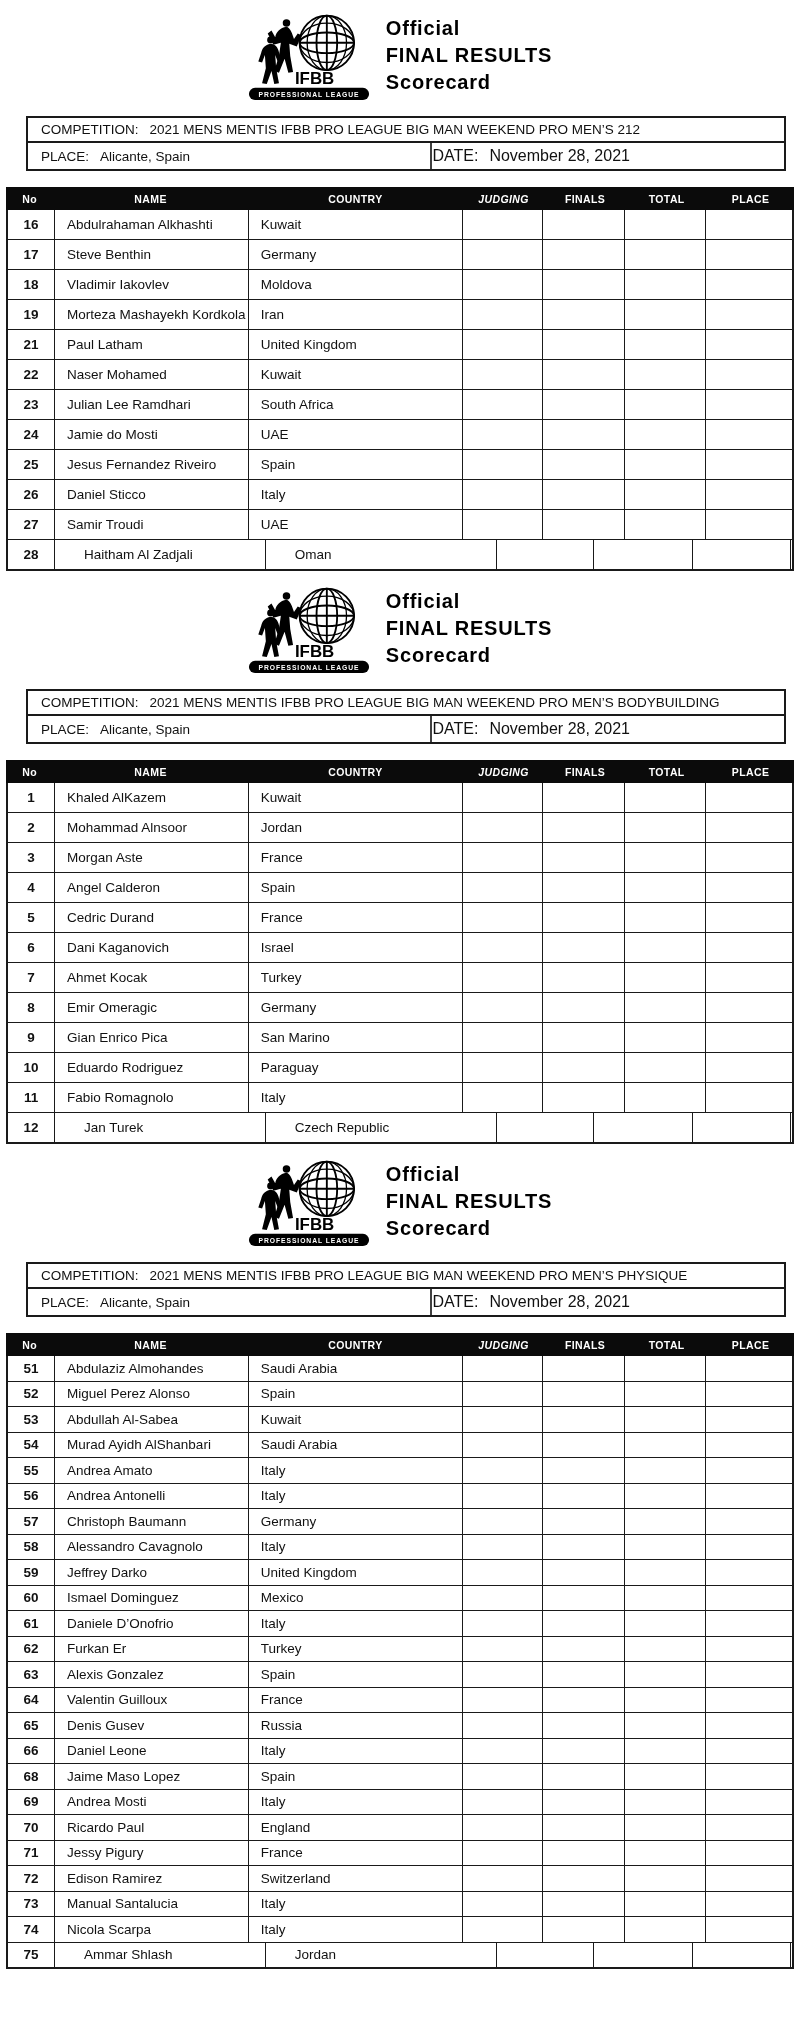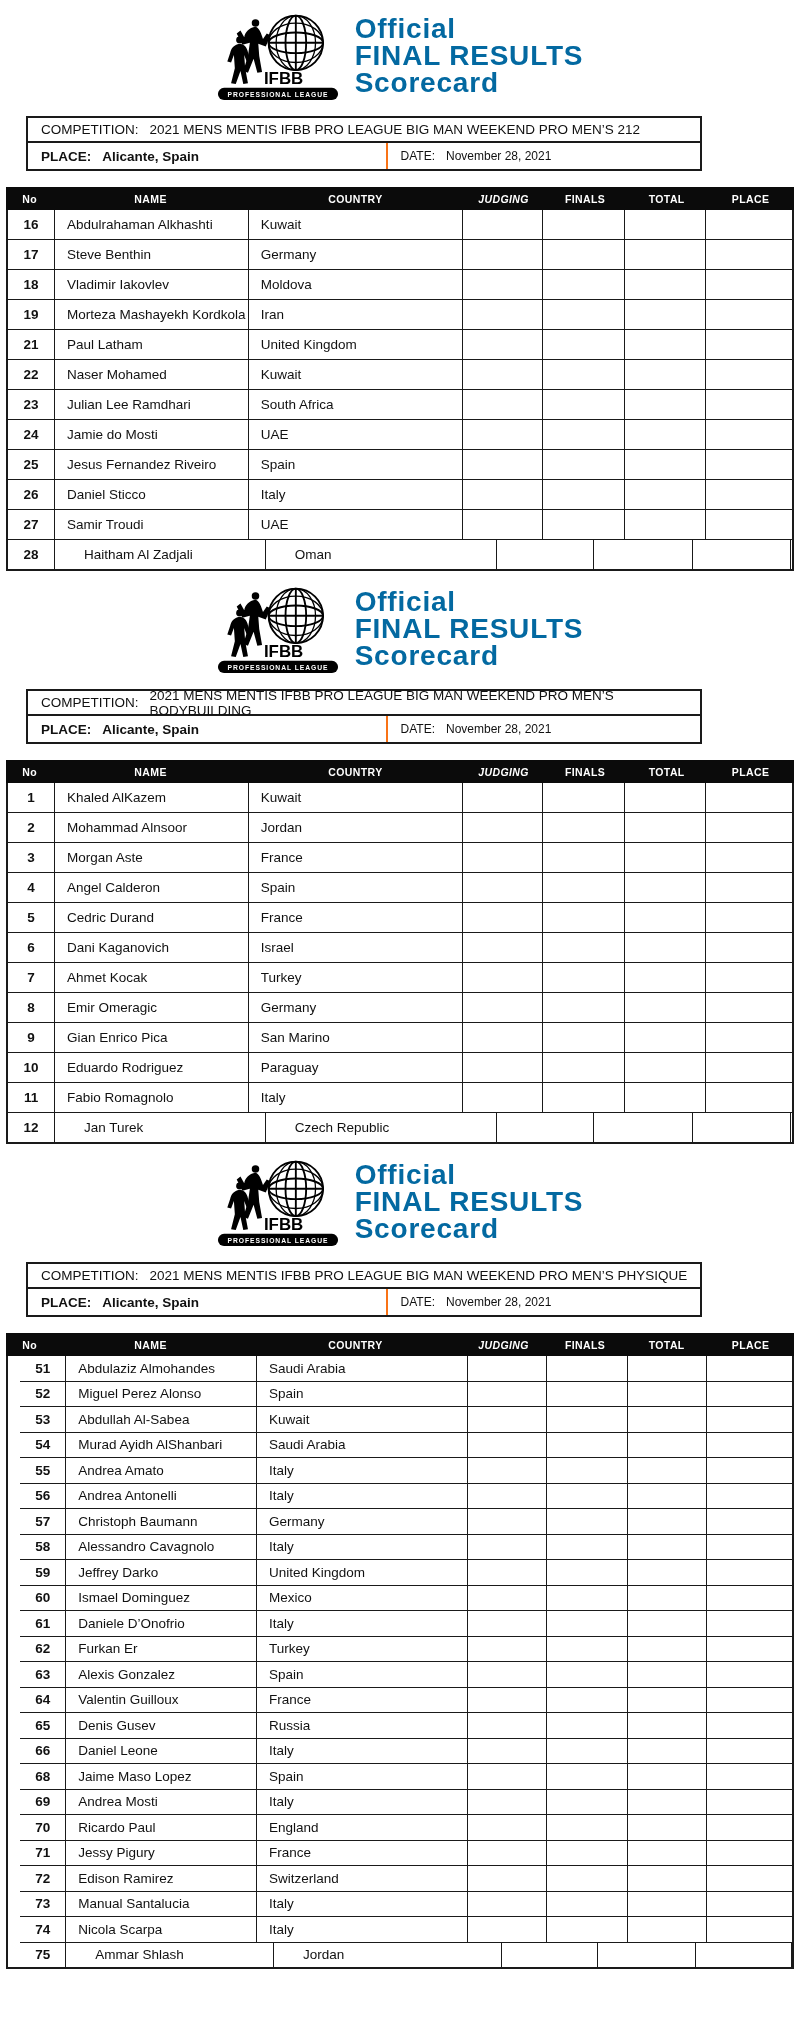--- a/index.html
+++ b/index.html
@@ -13,58 +13,58 @@
 
   .section + .section { margin-top:8px; }
 
   
   .logo-row {
     display:flex; justify-content:center; align-items:center;
     gap:16px; padding:2px 0 4px 0;
   }
   .logo-svg { width:122px; height:94px; display:block; }
   .title-block {
-    font-weight:bold; font-size:28px; line-height:27px;
-    letter-spacing:0.8px; color:#0369a1;
+    font-weight:bold; font-size:20px; line-height:27px;
+    letter-spacing:0.8px; color:#000000;
   }
 
   
-  .head-boxes { margin:10px 26px 0 26px; width:676px; box-sizing:border-box; }
+  .head-boxes { margin:10px 26px 0 26px; width:760px; box-sizing:border-box; }
   .comp-box {
     border:2px solid #1a1a1a; height:27px;
     display:flex; align-items:center; padding-left:13px;
     font-size:13.5px; box-sizing:border-box;
   }
   .pd-box {
     border:2px solid #1a1a1a; border-top:none; height:28px;
     display:flex; box-sizing:border-box;
   }
   .pd-place {
-    flex:0 0 53.5%; border-right:2px solid #f97316;
+    flex:0 0 53.5%; border-right:2px solid #404040;
     display:flex; align-items:center; padding-left:13px;
-    font-size:13.5px; box-sizing:border-box;font-weight:bold;
+    font-size:13.5px; box-sizing:border-box;
   }
   .pd-date {
-    flex:1; display:flex; align-items:center; padding-left:13px;
-    font-size:12px; box-sizing:border-box;
+    flex:1; display:flex; align-items:center; 
+    font-size:16px; box-sizing:border-box;
   }
   .lbl { margin-right:11px; white-space:pre; }
 
   
   .rtable { margin:16px 6px 0 6px; width:788px; box-sizing:border-box; }
   .thead {
     background:#0b0b0b; color:#ffffff; height:23px;
     display:flex; align-items:center;
     font-size:10.5px; font-weight:bold; letter-spacing:0.4px;
   }
   .th { text-align:center; }
   .tbody { border:2px solid #1a1a1a; border-top:none; }
   .tr { display:flex; border-bottom:1.5px solid #1a1a1a; height:29px; }
   .tr:last-child { border-bottom:none;gap:17px; }
-  .compact .tr { height:24.5px;margin-left:12px; }
+  .compact .tr { height:24.5px; }
   .td {
     display:flex; align-items:center; font-size:13.5px;
     border-right:1.5px solid #1a1a1a; box-sizing:border-box; overflow:hidden;
   }
   .td:last-child { border-right:none; }
   .td.c-no { justify-content:center; font-weight:bold; }
   .td.c-name, .td.c-country { padding-left:12px; }
   .col-0 { flex:0 0 6%; }
   .col-1 { flex:0 0 24.7%; }
   .col-2 { flex:0 0 27.3%; }

